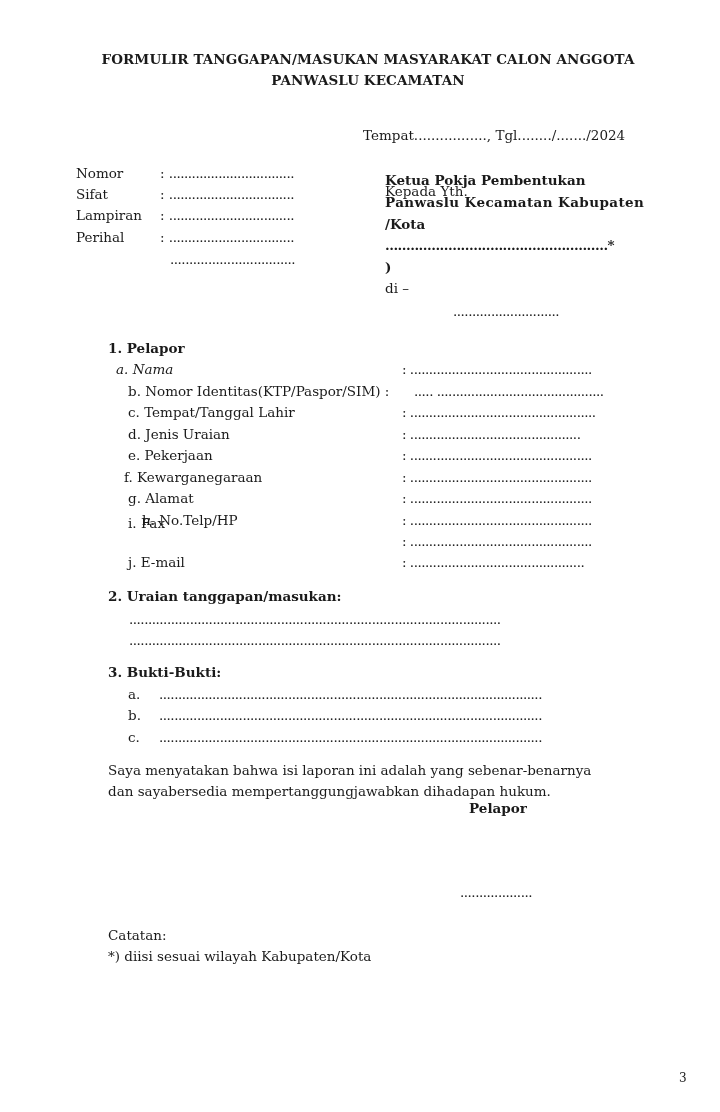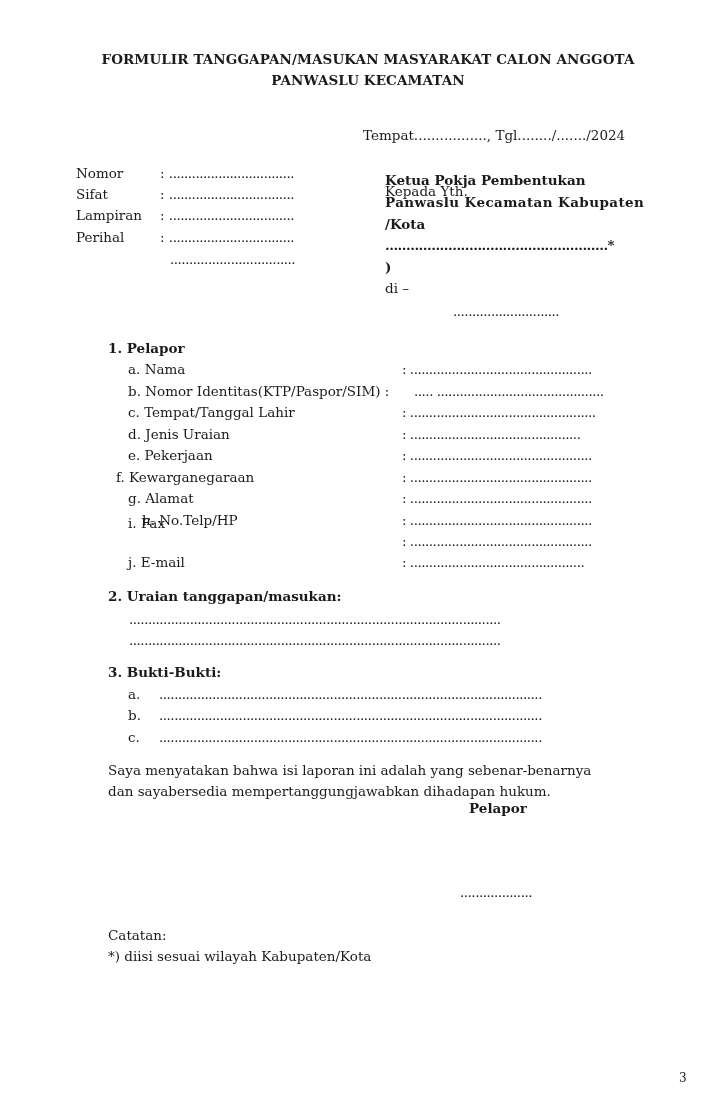--- a/index.html
+++ b/index.html
@@ -43,36 +43,36 @@
   <div class="abs b" style="left:385px; top:216px;">/Kota</div>
   <div class="abs b dots" style="left:385px; top:237px;">.....................................................*</div>
   <div class="abs b" style="left:385px; top:259px;">)</div>
   <div class="abs" style="left:385px; top:280px;">di –</div>
   <div class="abs dots" style="left:453px; top:303px;">............................</div>
 </div>
 
 <div>
   <div class="abs b" style="left:108px; top:340px;">1.  Pelapor</div>
 
-  <div class="abs" style="left:128px; top:361px;">a.  Nama</div>
+  <div class="abs" style="left:116px; top:361px;font-style:italic;">a.  Nama</div>
   <div class="abs dots" style="left:402px; top:361px;">: ................................................</div>
 
   <div class="abs" style="left:128px; top:383px;">b.  Nomor Identitas(KTP/Paspor/SIM) :</div>
   <div class="abs dots" style="left:414px; top:383px;">..... ............................................</div>
 
   <div class="abs" style="left:128px; top:404px;">c.  Tempat/Tanggal Lahir</div>
   <div class="abs dots" style="left:402px; top:404px;">: .................................................</div>
 
   <div class="abs" style="left:128px; top:426px;">d.  Jenis Uraian</div>
   <div class="abs dots" style="left:402px; top:426px;">:     .............................................</div>
 
   <div class="abs" style="left:128px; top:447px;">e.  Pekerjaan</div>
   <div class="abs dots" style="left:402px; top:447px;">: ................................................</div>
 
-  <div class="abs" style="left:116px; top:469px;">f.   Kewarganegaraan</div>
+  <div class="abs" style="left:124px; top:469px;">f.   Kewarganegaraan</div>
   <div class="abs dots" style="left:402px; top:469px;">: ................................................</div>
 
   <div class="abs" style="left:128px; top:490px;">g.  Alamat</div>
   <div class="abs dots" style="left:402px; top:490px;">: ................................................</div>
 
   <div class="abs" style="left:142px; top:512px;">h.  No.Telp/HP</div>
   <div class="abs dots" style="left:402px; top:512px;">: ................................................</div>
 
   <div class="abs" style="left:128px; top:515px;">i.   Fax</div>
   <div class="abs dots" style="left:402px; top:533px;">: ................................................</div>

